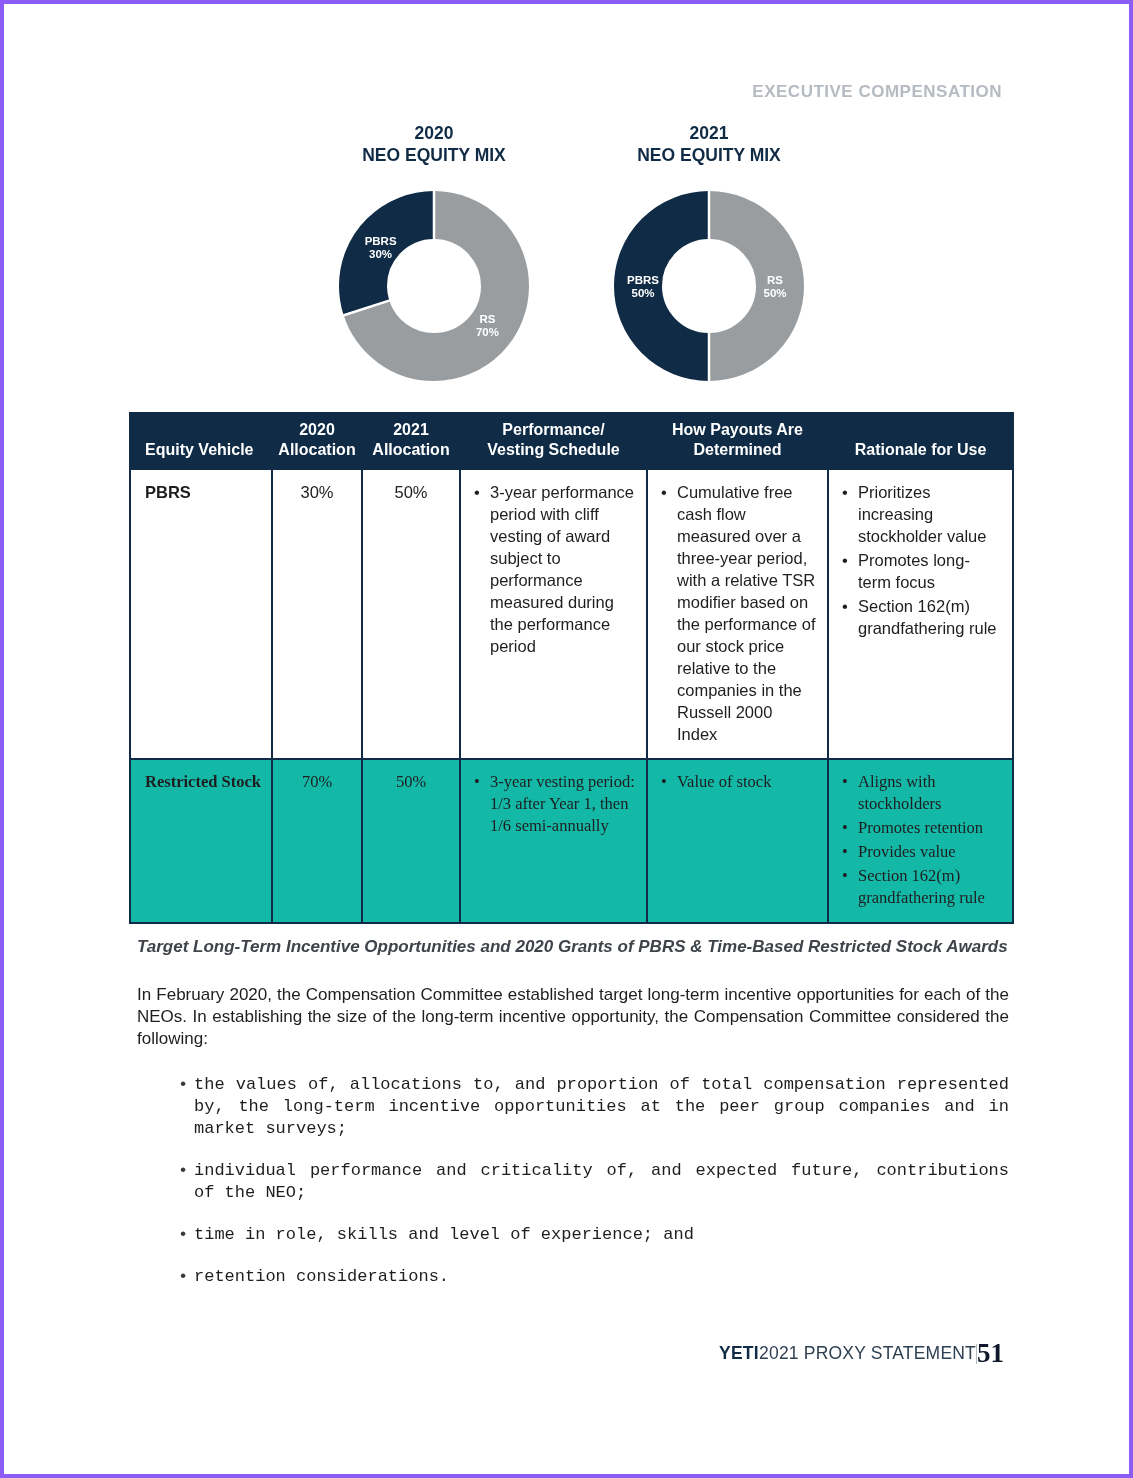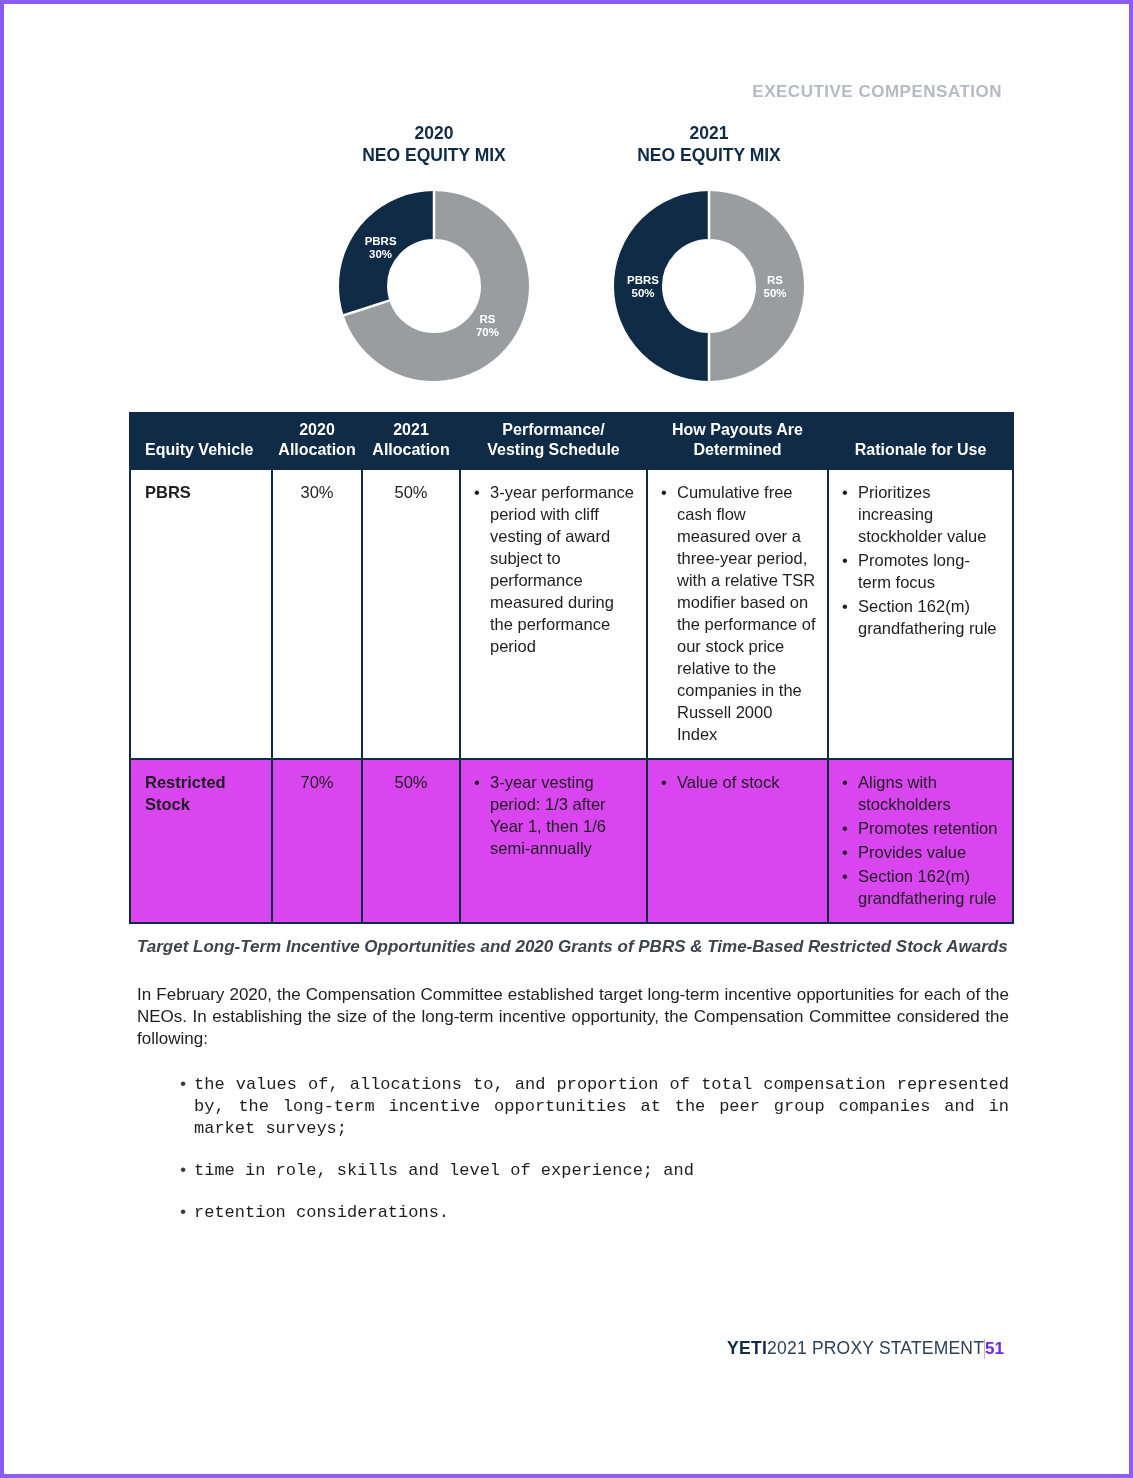--- a/index.html
+++ b/index.html
@@ -35,21 +35,21 @@
     vertical-align:bottom; padding:6px 5px 8px; line-height:20px; text-align:center;
     border:2px solid #0f2b45;
   }
   .equity-table th.left { text-align:left; padding-left:14px; }
   .th-line { display:block; }
   .th-line:empty { display:none; }
   .equity-table td {
     border:2px solid #0f2b45; vertical-align:top;
     padding:11px 10px; line-height:22px; color:#1e1e20;
   }
-  .equity-table tr.alt td { background:#d946ef; }
+  .equity-table tr.alt td { background:#14b8a6;font-family:Liberation Serif, serif; }
   .equity-table td.vehicle { font-weight:bold; padding-left:14px; }
   .equity-table td.alloc { text-align:center; }
   .cell-list { margin:0; padding:0; list-style:none; }
   .cell-list li { position:relative; padding-left:19px; margin-bottom:2px; }
   .cell-list li::before { content:"\2022"; position:absolute; left:3px; }
 
   
   .section { position:absolute; top:932px; left:133px; width:872px; font-size:17px; line-height:22px; }
   .section-heading {
     font-style:italic; font-weight:bold; color:#3f444b;
@@ -58,21 +58,21 @@
   .section-intro { margin-top:26px; text-align:justify; }
   .section-bullets { margin:24px 0 0; padding:0; list-style:none; }
   .section-bullets li { position:relative; padding-left:57px; margin-bottom:20px; text-align:justify;font-family:Liberation Mono, monospace; }
   .section-bullets li::before { content:"\2022"; position:absolute; left:41px; color:#3a3a3a; }
 
   
   .footer { position:absolute; top:1334px; right:125px; display:flex; align-items:center; }
   .footer .brand { color:#0f2b45; font-weight:bold; font-size:17.5px; letter-spacing:0.3px; }
   .footer .doc { color:#2e4153; font-size:17.5px; letter-spacing:0.2px; }
   .footer .divider { width:1px; height:20px; background:#b7bcc1; }
-  .footer .pagenum { color:#6d28d9; font-weight:bold; font-size:17px; }
+  .footer .pagenum { color:#0f172a; font-weight:bold; font-size:27px;font-family:Liberation Serif, serif; }
 </style>
 </head>
 <body>
 
 <div class="page">
 
   <div class="running-head">EXECUTIVE COMPENSATION</div>
 
   <div class="charts">
     <figure class="donut-fig c0" style="margin:0;">
@@ -189,20 +189,21 @@
           </td>
       </tr>
     </tbody>
   </table>
 
   <div class="section">
     <div class="section-heading">Target Long-Term Incentive Opportunities and 2020 Grants of PBRS &amp; Time-Based Restricted Stock Awards</div>
     <p class="section-intro">In February 2020, the Compensation Committee established target long-term incentive opportunities for each of the NEOs. In establishing the size of the long-term incentive opportunity, the Compensation Committee considered the following:</p>
     <ul class="section-bullets">
         <li>the values of, allocations to, and proportion of total compensation represented by, the long-term incentive opportunities at the peer group companies and in market surveys;</li>
+        <li>individual performance and criticality of, and expected future, contributions of the NEO;</li>
         <li>time in role, skills and level of experience; and</li>
         <li>retention considerations.</li>
       </ul>
   </div>
 
   <div class="footer">
     <span class="brand">YETI</span>
     <span class="doc">2021 PROXY STATEMENT</span>
     <span class="divider"></span>
     <span class="pagenum">51</span>

